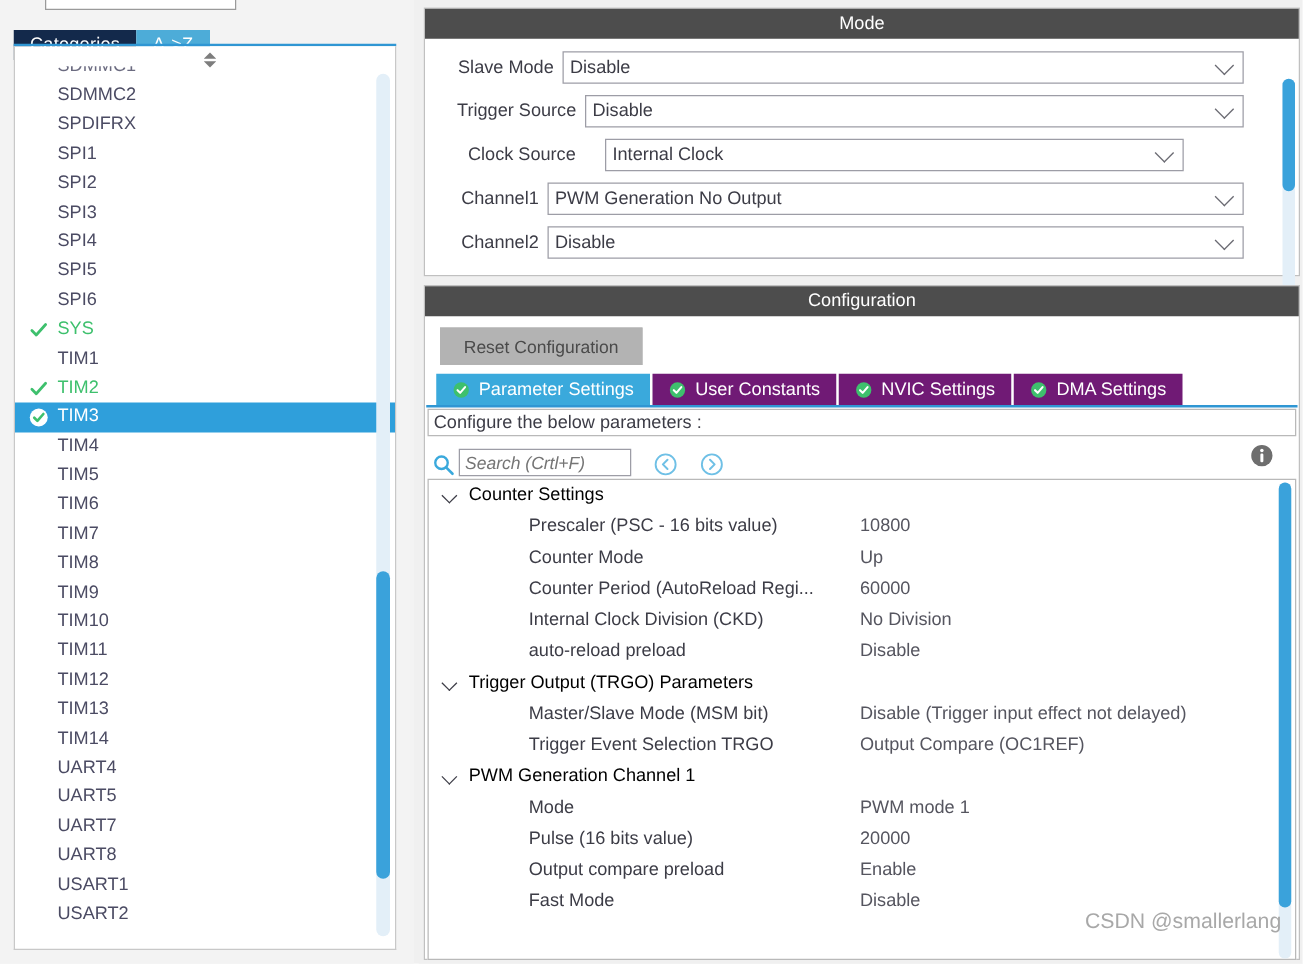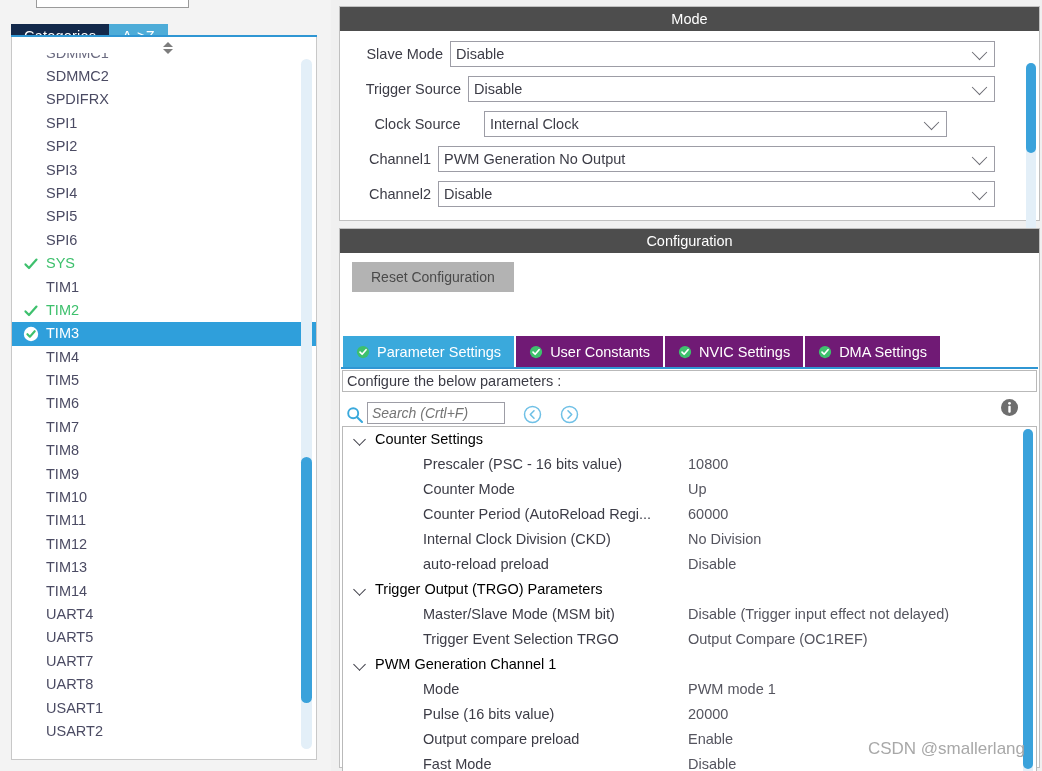--- a/index.html
+++ b/index.html
@@ -109,21 +109,21 @@
   
   #config-panel {
     position: absolute; left: 4px; top: 228px; width: 701px; height: 540px;
     background: #ffffff; border: 1px solid #c0c0c0;
   }
   #reset-wrap { padding: 9px 0 7px 12px; }
   #reset-btn {
     display: inline-block; padding: 6px 18px; background: #b3b3b3; color: #4a4a4a;
     font-size: 14px; border: 1px solid #b3b3b3; cursor: pointer; user-select: none;
   }
-  #cfg-tabs { display: flex; height: 31px; padding-left: 3px; margin-top: 37px; }
+  #cfg-tabs { display: flex; height: 25px; padding-left: 9px; }
   .cfg-tab {
     display: flex; align-items: center; gap: 7px; padding: 0 13px;
     font-size: 14.5px; background: #701a75; color: #ffffff; cursor: pointer;
     margin-right: 2px; white-space: nowrap;
   }
   .cfg-tab.active { background: #3aa9dc; }
   .tick { width: 14px; height: 14px; flex: 0 0 14px; }
   #cfg-underline { height: 2px; background: #2f96d3; margin: 0 1px; }
 
   #configure-bar {
@@ -152,21 +152,21 @@
     border-right: 1.5px solid #3c3c46; border-bottom: 1.5px solid #3c3c46;
   }
   .tree-item { cursor: pointer; }
   .ti-name { position: absolute; left: 80px; color: #3c3c46; }
   .ti-val { position: absolute; left: 345px; color: #55555f; }
 
   #tree-scroll-track { position: absolute; right: 3px; top: 2px; width: 10px; height: 381px; background: #e3eff8; border-radius: 5px; }
   #tree-scroll-thumb { position: absolute; right: 3px; top: 2px; width: 10px; height: 340px; background: #3aa2db; border-radius: 5px; cursor: pointer; }
 
   #watermark {
-    position: absolute; right: 14px; bottom: 8px;
+    position: absolute; right: 14px; bottom: 20px;
     font-size: 17px; color: #a8a8a8; white-space: nowrap; pointer-events: none;
   }
 </style>
 </head>
 <body>
 
 <div id="root">
 
   <div id="left-panel">
 

